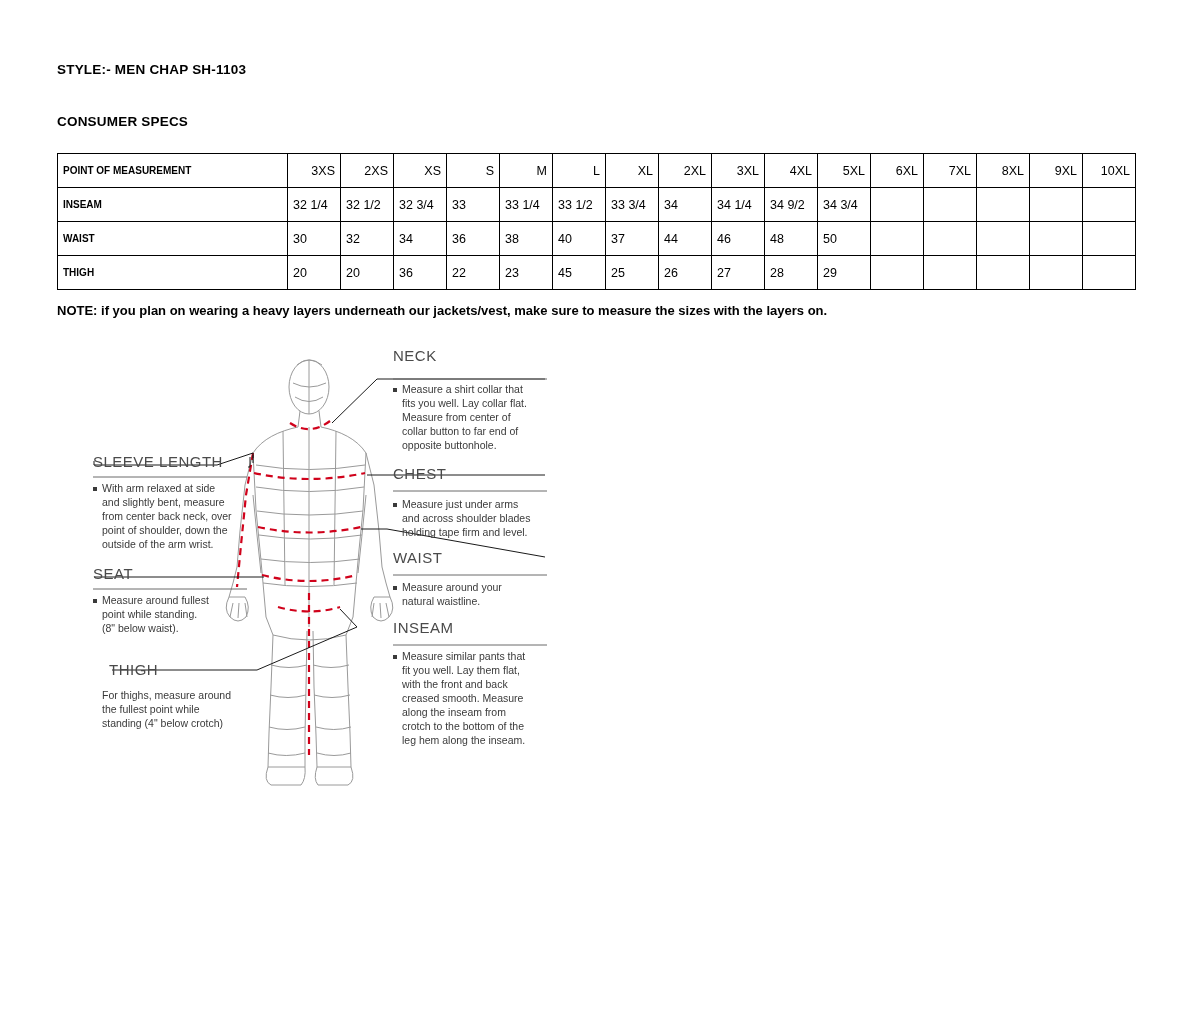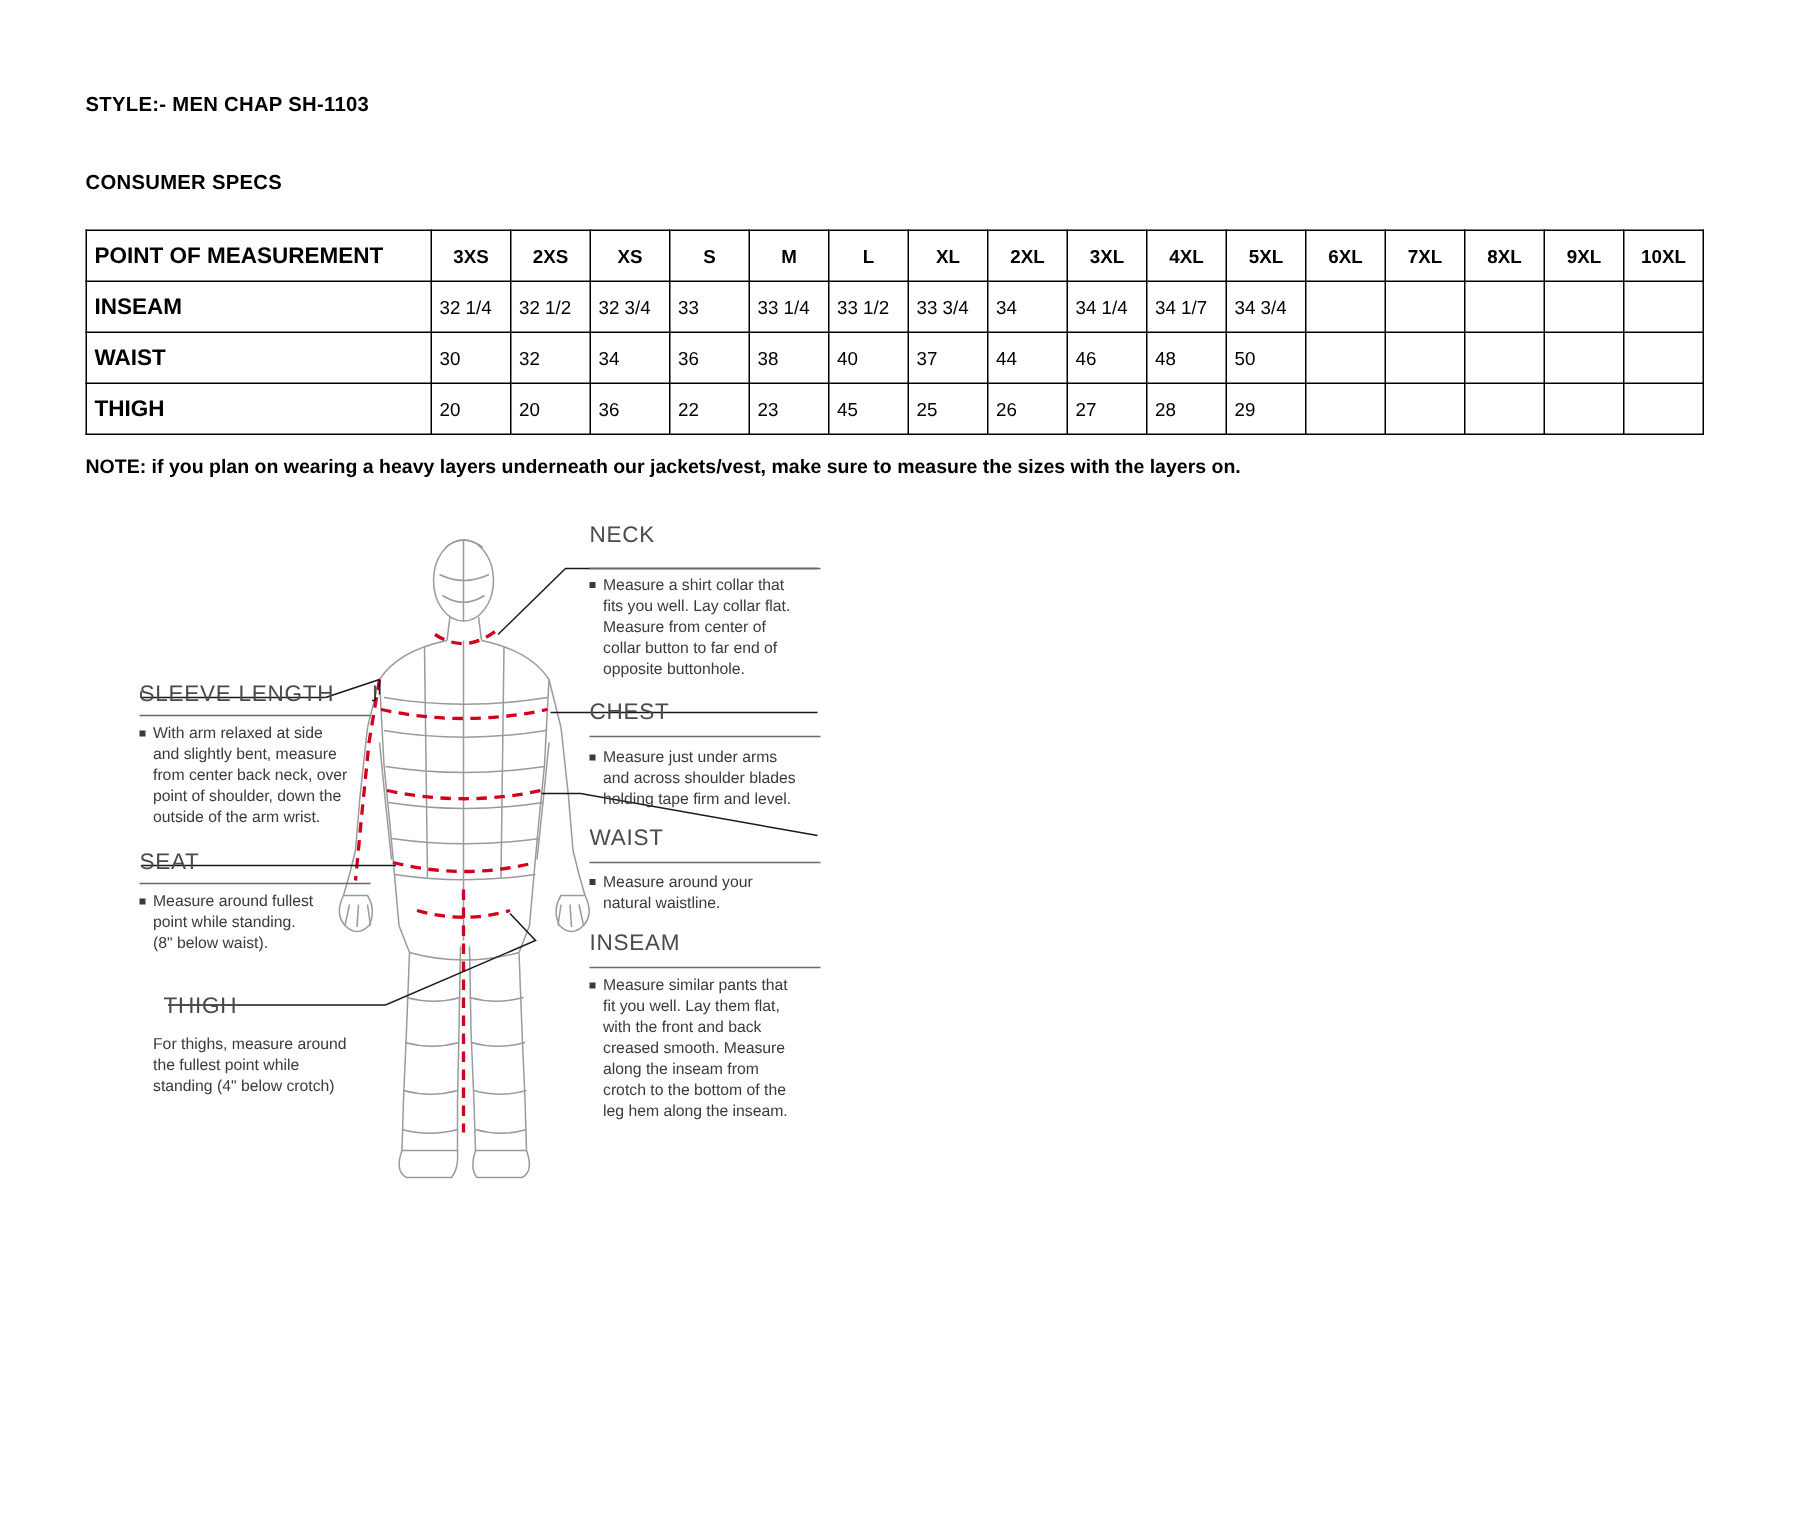--- a/index.html
+++ b/index.html
@@ -51,26 +51,26 @@
     text-align: left;
     font-weight: normal;
     vertical-align: middle;
     box-sizing: border-box;
     white-space: nowrap;
   }
   table.spec th.hdr-label,
   table.spec td.row-label {
     width: 230px;
     font-weight: bold;
-    font-size: 15px;
+    font-size: 10px;
   }
   table.spec th.size-hdr {
     width: 53px;
-    text-align: center;
-    font-weight: bold;
+    text-align: right;
+    font-weight: normal;
   }
   table.spec td.size-cell {
     width: 53px;
     text-align: left;
   }
   .note {
     position: absolute;
     left: 57px;
     top: 303px;
     font-size: 13px;
@@ -135,21 +135,21 @@
         <td class="row-label">INSEAM</td>
         <td class="size-cell">32 1/4</td>
         <td class="size-cell">32 1/2</td>
         <td class="size-cell">32 3/4</td>
         <td class="size-cell">33</td>
         <td class="size-cell">33 1/4</td>
         <td class="size-cell">33 1/2</td>
         <td class="size-cell">33 3/4</td>
         <td class="size-cell">34</td>
         <td class="size-cell">34 1/4</td>
-        <td class="size-cell">34 1/7</td>
+        <td class="size-cell">34 9/2</td>
         <td class="size-cell">34 3/4</td>
         <td class="size-cell"></td>
         <td class="size-cell"></td>
         <td class="size-cell"></td>
         <td class="size-cell"></td>
         <td class="size-cell"></td>
       </tr>
       <tr>
         <td class="row-label">WAIST</td>
         <td class="size-cell">30</td>

